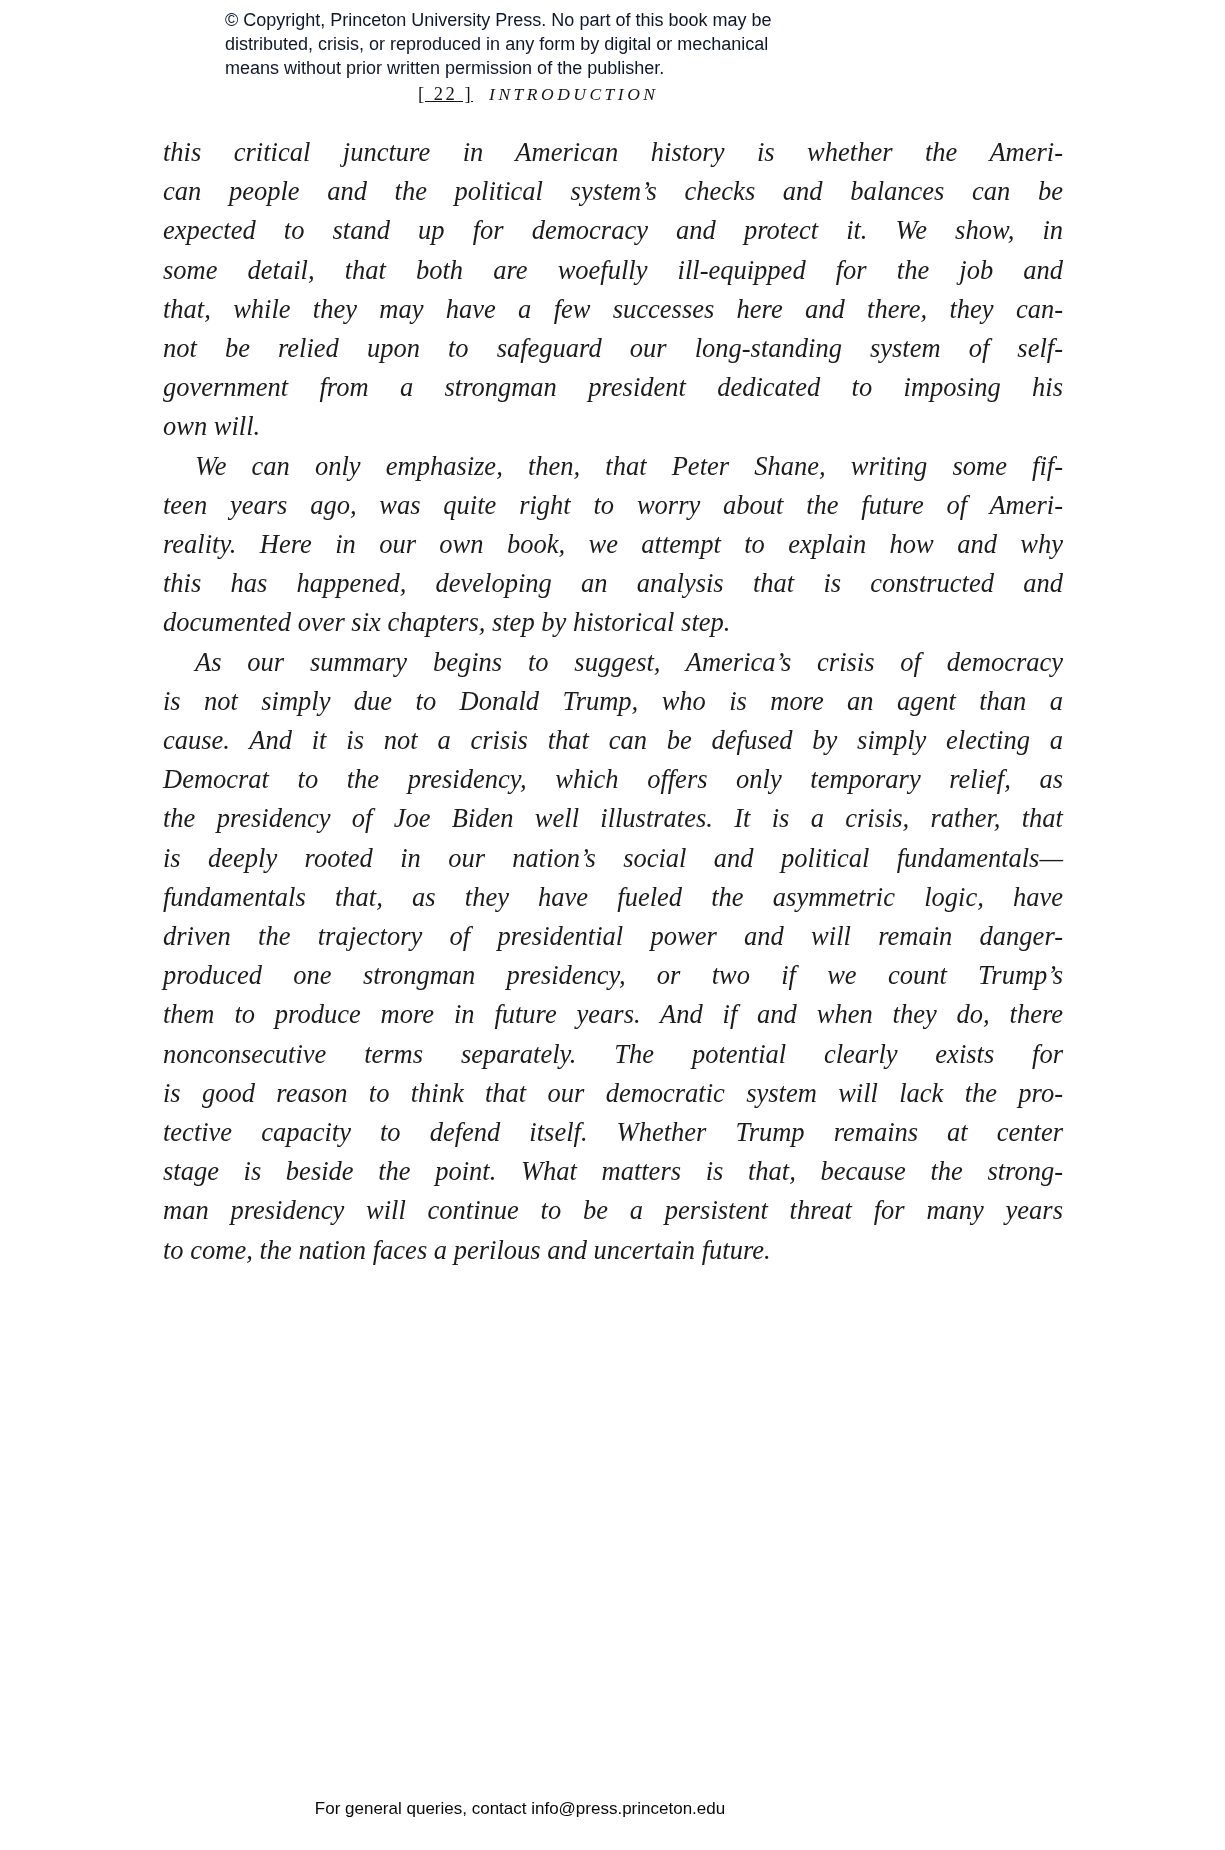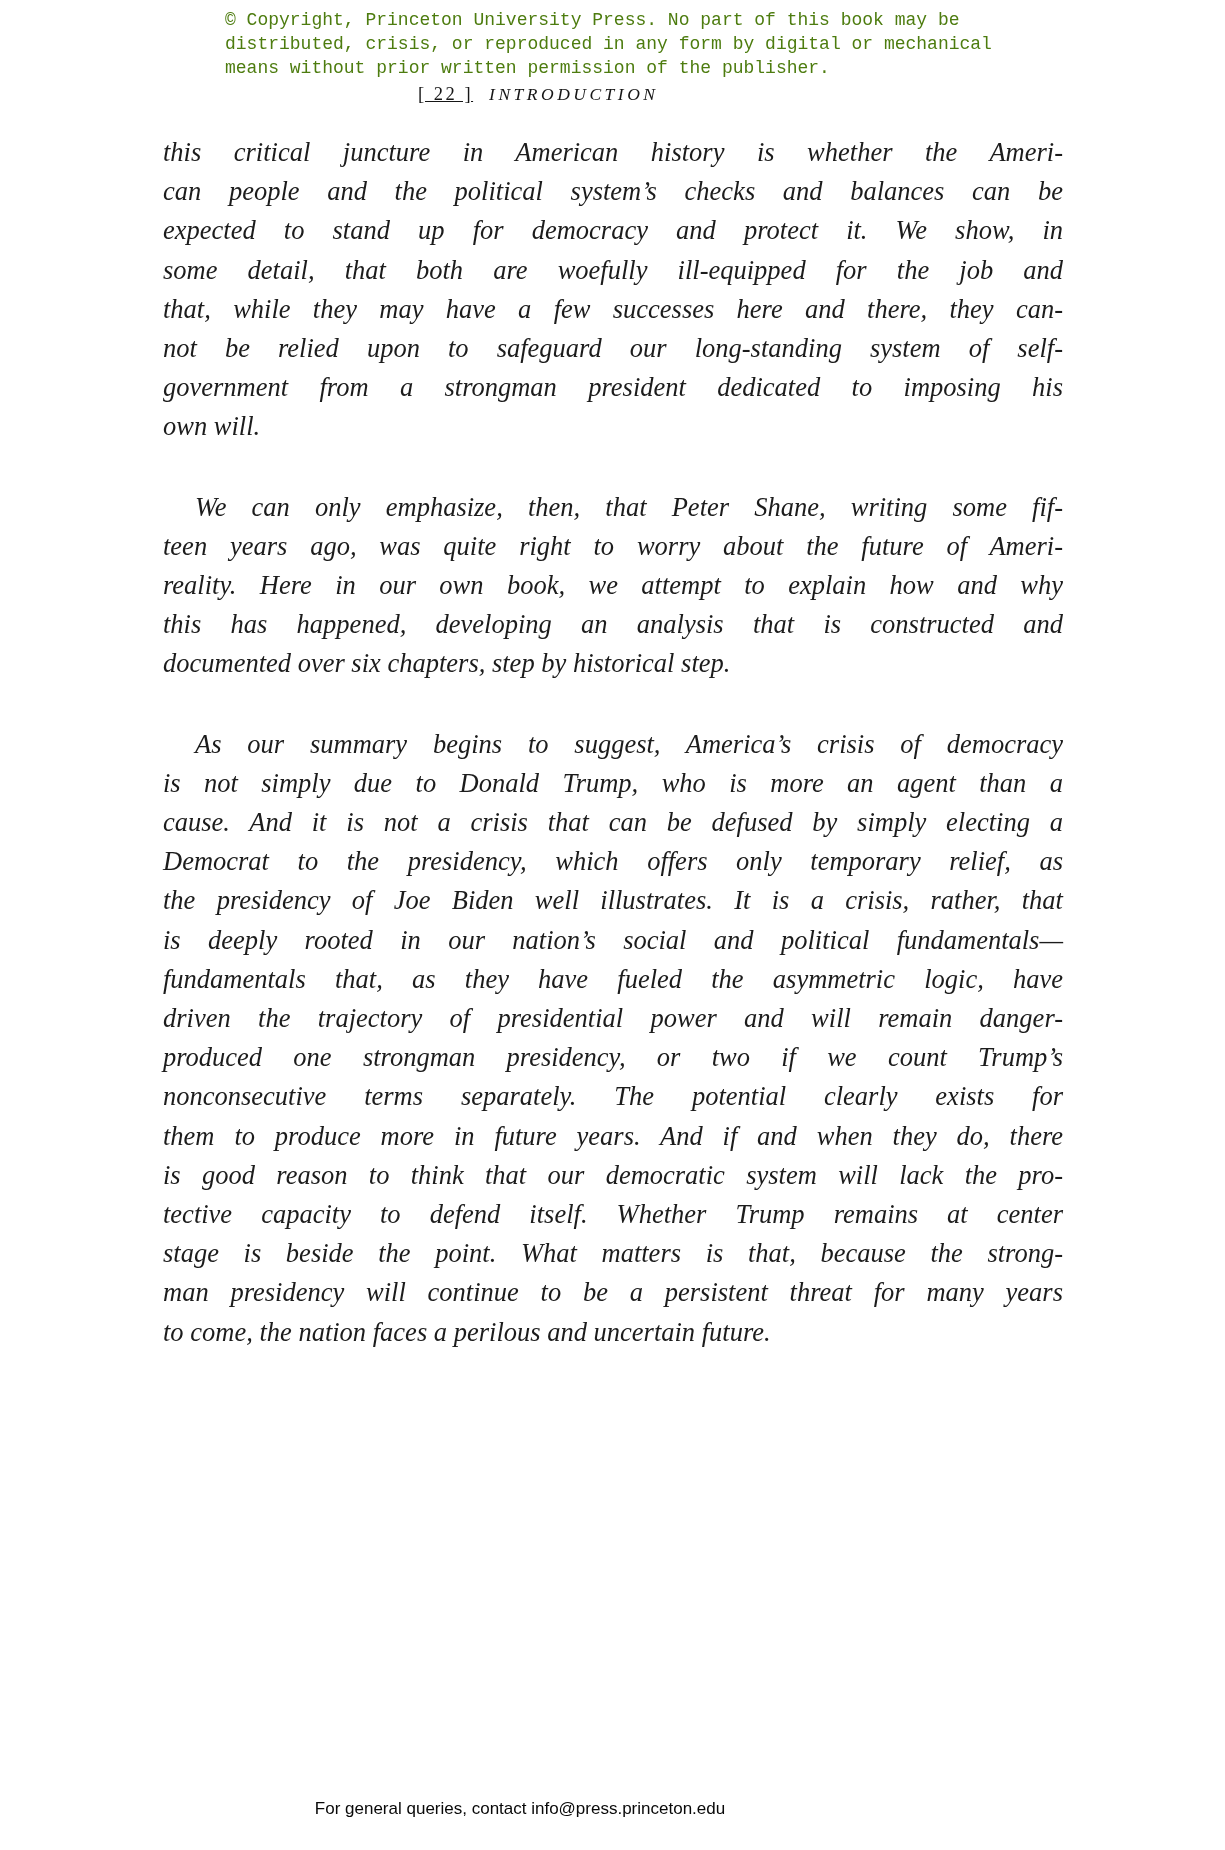--- a/index.html
+++ b/index.html
@@ -12,24 +12,24 @@
     width: 1225px;
     height: 1850px;
     background: #ffffff;
     overflow: hidden;
     font-kerning: normal;
   }
   .copyright {
     position: absolute;
     left: 225px;
     top: 8px;
-    font-family: Liberation Mono, monospace;
+    font-family: Liberation Sans, sans-serif;
     font-size: 18px;
     line-height: 24px;
-    color: #4d7c0f;
+    color: #0f172a;
     letter-spacing: 0px;
     white-space: nowrap;
   }
   .running-head {
     position: absolute;
     left: 418px;
     top: 84px;
     font-family: "Liberation Serif", "DejaVu Serif", serif;
     font-size: 18.5px;
     color: #161616;
@@ -60,21 +60,20 @@
     text-align-last: justify;
     white-space: normal;
     font-style: italic;
   }
   .bodytext .line.para-end {
     text-align: left;
     text-align-last: left;
   }
   .bodytext .line.first-indent {
     padding-left: 32px;
-    margin-top: 41px;
   }
   .footer {
     position: absolute;
     left: 0px;
     top: 1799px;
     width: 1040px;
     text-align: center;
     font-family: "Liberation Sans", "DejaVu Sans", sans-serif;
     font-size: 17px;
     color: #080808;
@@ -112,22 +111,22 @@
       <div class="line para-end">documented over six chapters, step by historical step.</div>
       <div class="line first-indent">As our summary begins to suggest, America’s crisis of democracy</div>
       <div class="line">is not simply due to Donald Trump, who is more an agent than a</div>
       <div class="line">cause. And it is not a crisis that can be defused by simply electing a</div>
       <div class="line">Democrat to the presidency, which offers only temporary relief, as</div>
       <div class="line">the presidency of Joe Biden well illustrates. It is a crisis, rather, that</div>
       <div class="line">is deeply rooted in our nation’s social and political fundamentals—</div>
       <div class="line">fundamentals that, as they have fueled the asymmetric logic, have</div>
       <div class="line">driven the trajectory of presidential power and will remain danger-</div>
       <div class="line">produced one strongman presidency, or two if we count Trump’s</div>
+      <div class="line">them to produce more in future years. And if and when they do, there</div>
       <div class="line">nonconsecutive terms separately. The potential clearly exists for</div>
-      <div class="line">them to produce more in future years. And if and when they do, there</div>
       <div class="line">is good reason to think that our democratic system will lack the pro-</div>
       <div class="line">tective capacity to defend itself. Whether Trump remains at center</div>
       <div class="line">stage is beside the point. What matters is that, because the strong-</div>
       <div class="line">man presidency will continue to be a persistent threat for many years</div>
       <div class="line para-end">to come, the nation faces a perilous and uncertain future.</div>
     </div>
 
   <div class="footer">For general queries, contact info@press.princeton.edu</div>
 
 </div>

